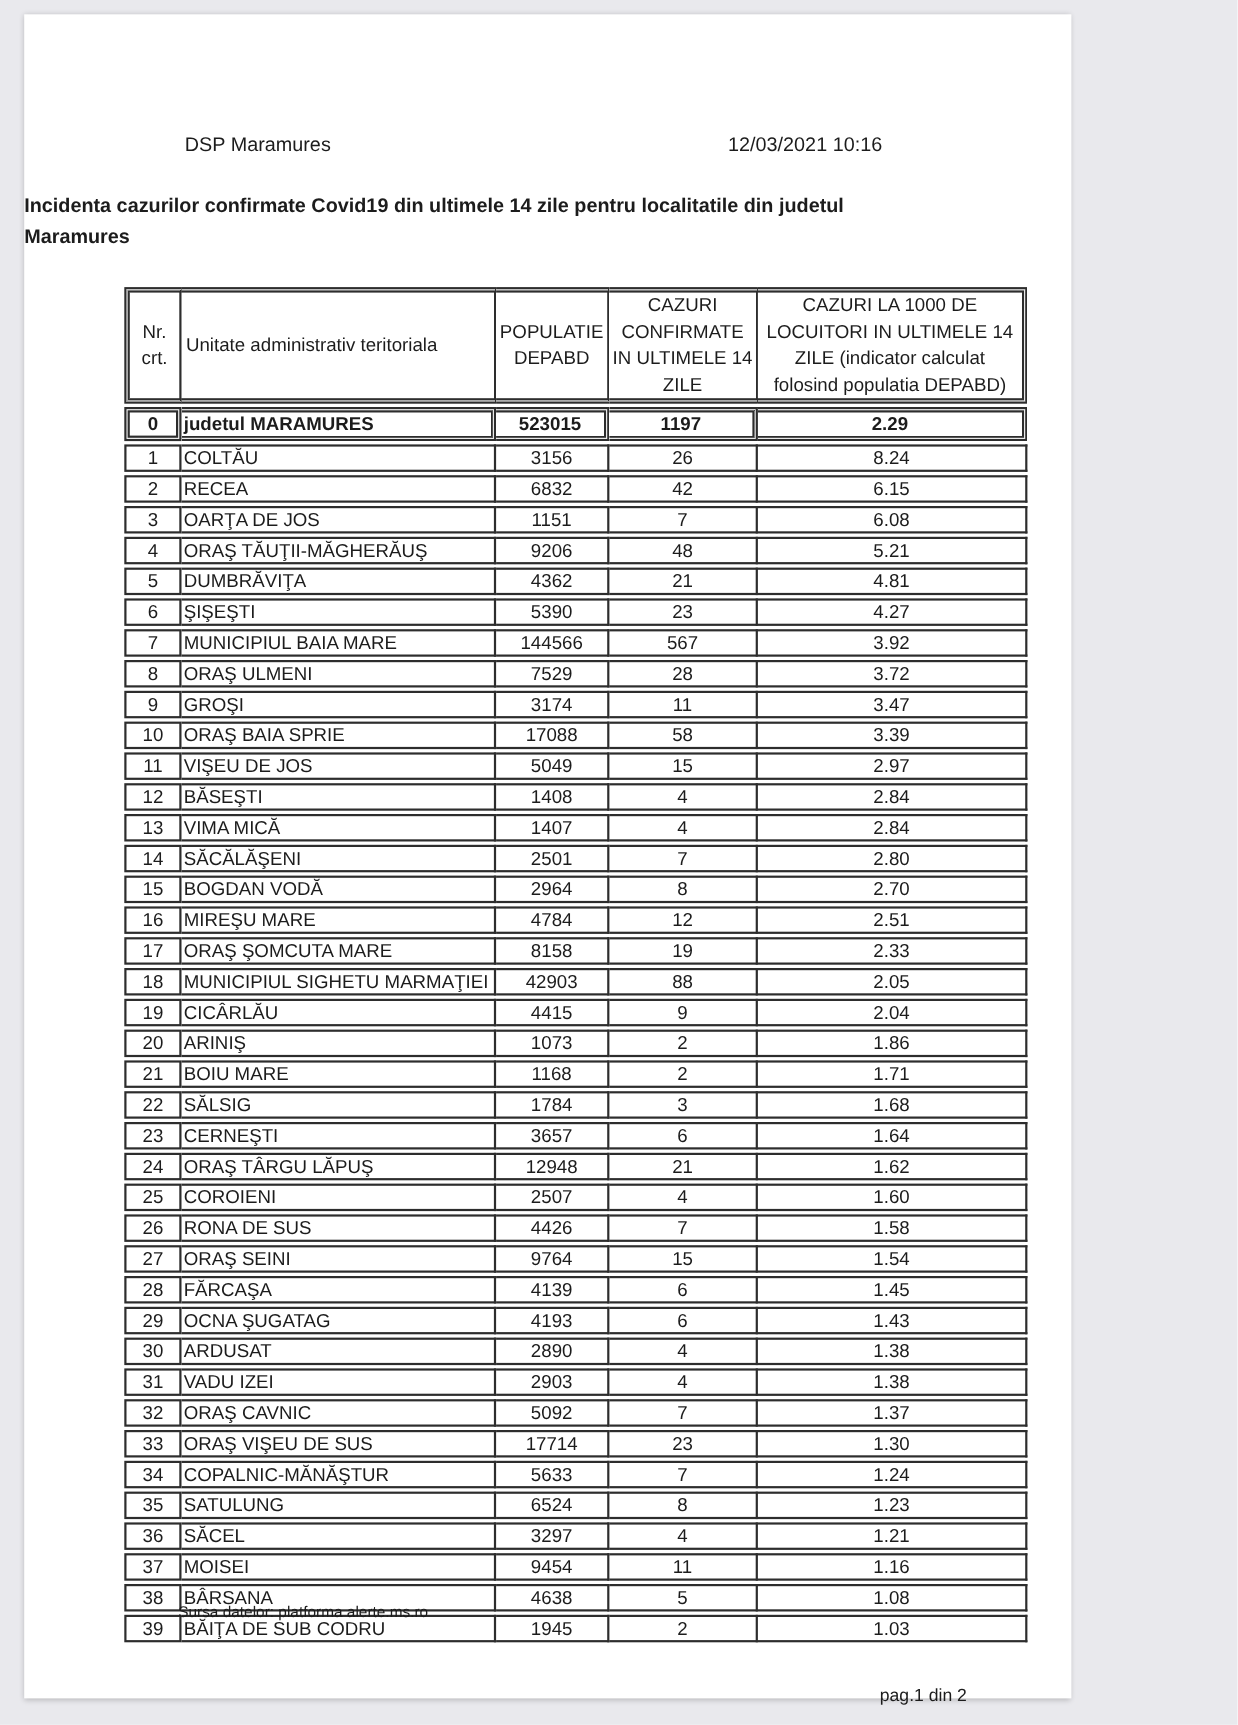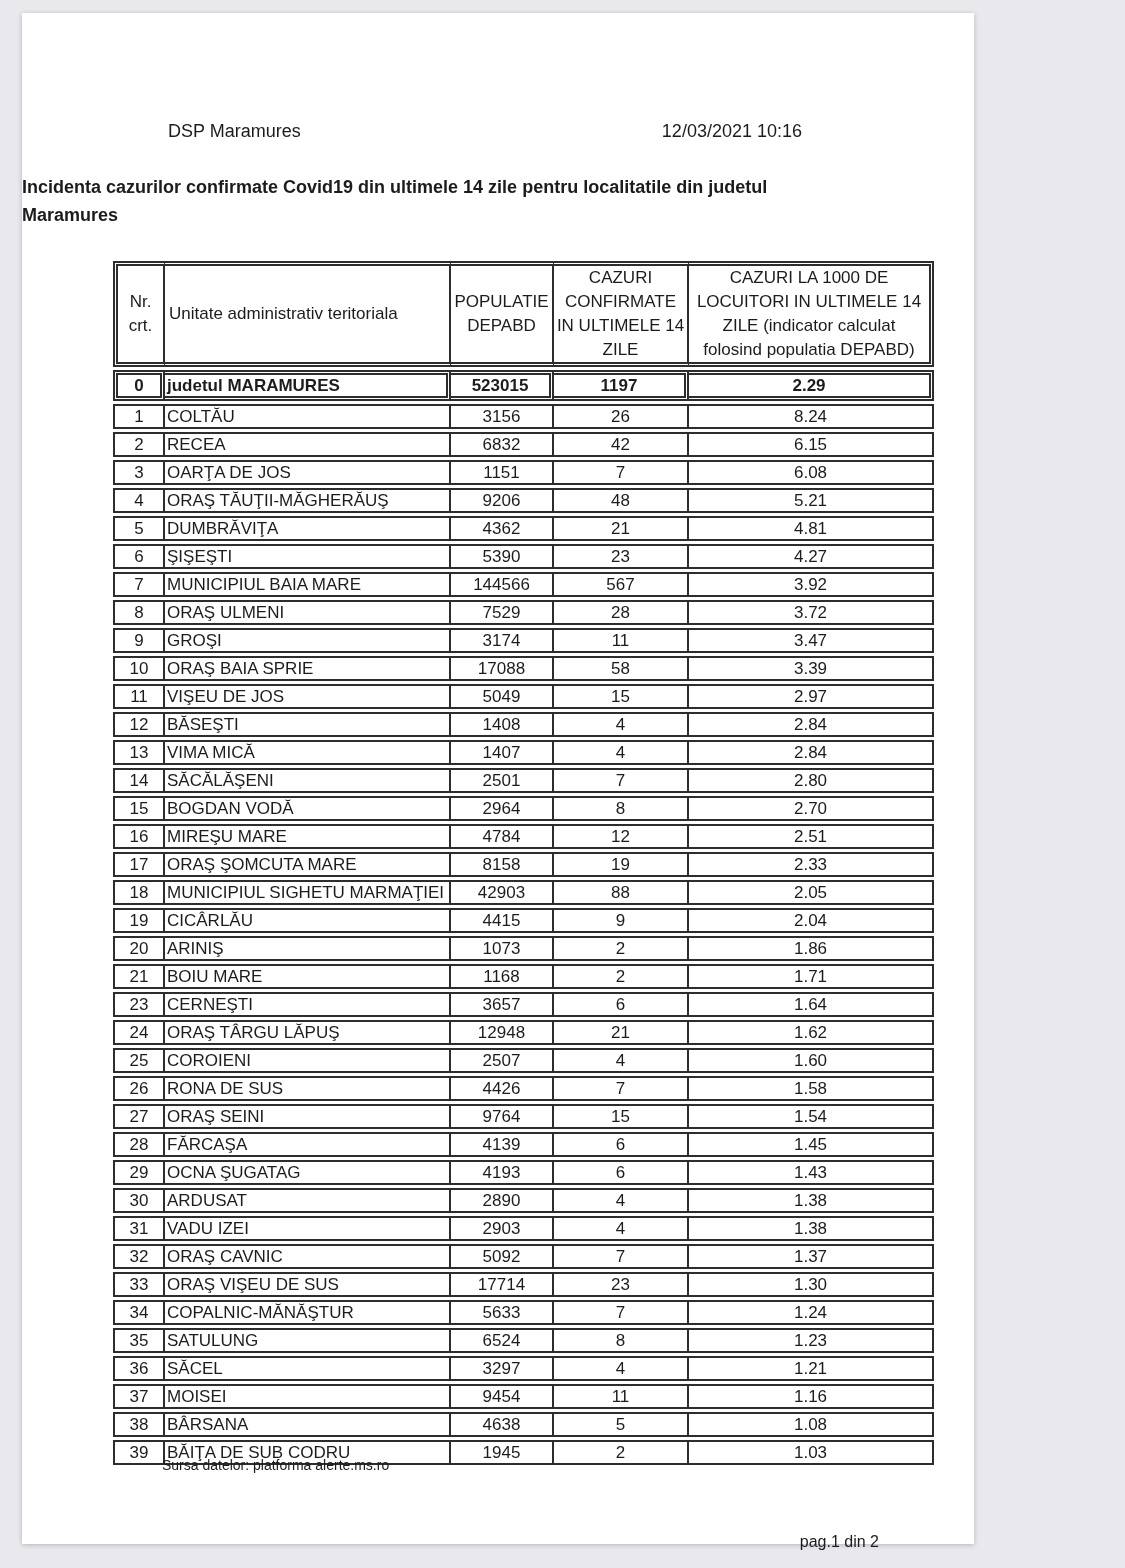--- a/index.html
+++ b/index.html
@@ -262,20 +262,27 @@
             <td class="cell-inc">1.86</td>
           </tr>
           <tr>
             <td class="cell-nr">21</td>
             <td class="cell-name">BOIU MARE</td>
             <td class="cell-pop">1168</td>
             <td class="cell-cases">2</td>
             <td class="cell-inc">1.71</td>
           </tr>
           <tr>
+            <td class="cell-nr">22</td>
+            <td class="cell-name">SĂLSIG</td>
+            <td class="cell-pop">1784</td>
+            <td class="cell-cases">3</td>
+            <td class="cell-inc">1.68</td>
+          </tr>
+          <tr>
             <td class="cell-nr">23</td>
             <td class="cell-name">CERNEŞTI</td>
             <td class="cell-pop">3657</td>
             <td class="cell-cases">6</td>
             <td class="cell-inc">1.64</td>
           </tr>
           <tr>
             <td class="cell-nr">24</td>
             <td class="cell-name">ORAŞ TÂRGU LĂPUŞ</td>
             <td class="cell-pop">12948</td>

